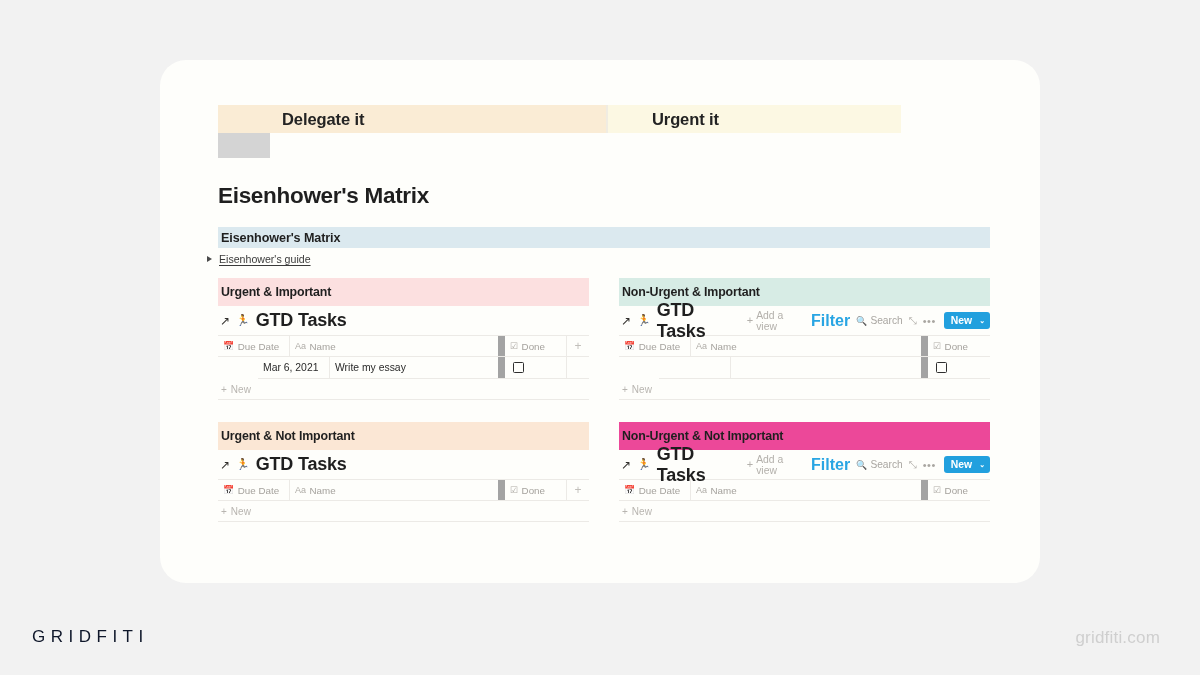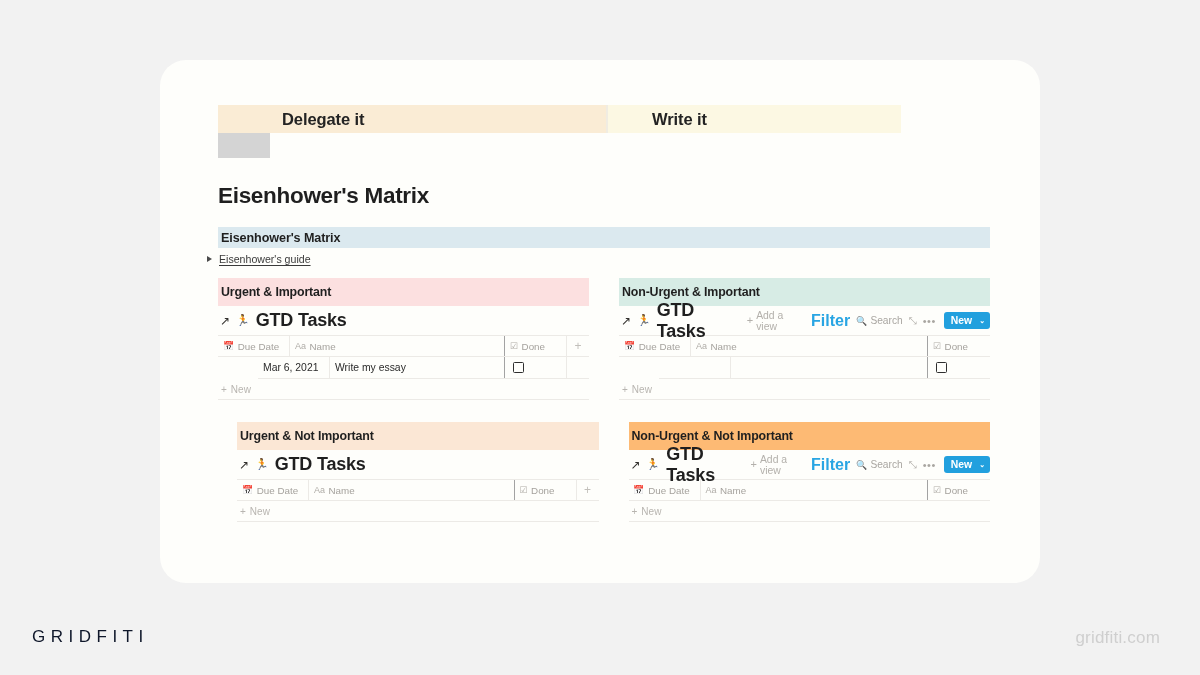--- a/index.html
+++ b/index.html
@@ -70,21 +70,21 @@
   }
   .toggle-caret { width: 0; height: 0; border-left: 5px solid #4a4a4a; border-top: 3.6px solid transparent; border-bottom: 3.6px solid transparent; margin-left: 3px;}
   .toggle-label {
     font-size: 10.6px; color: #3a3a3a;
     text-decoration: underline; text-underline-offset: 2px;
   }
 
   
   .quads { position: absolute; left: 58px; top: 218px; width: 772px; }
   .quad-row { display: flex; gap: 30px; }
-  .quad-row.bottom { margin-top: 22px; margin-left: 19px; }
+  .quad-row.bottom { margin-top: 22px; }
   .quad { width: 371px; }
 
   .quad-head {
     height: 28px; display: flex; align-items: center;
     padding-left: 3px; font-size: 12.4px; font-weight: 700;
     color: #1f1f1f; letter-spacing: -.15px;
   }
 
   
   .db-toolbar {
@@ -111,21 +111,21 @@
 
   
   .tbl { border-top: 1px solid #eceae6; }
   .tr { display: flex; align-items: center; border-bottom: 1px solid #eceae6; }
   .tr.head { height: 21px; }
   .tr.data { height: 22px; margin-left: 40px; }
   .th, .td { height: 100%; display: flex; align-items: center; padding-left: 5px; }
   .th { font-size: 9.8px; color: #a5a29d; gap: 3.5px; }
   .td { font-size: 10.4px; color: #2a2a2a; }
   .col-date { width: 72px; border-right: 1px solid #eceae6; }
-  .col-name { flex: 1; border-right: 1px solid #a3a3a3; }
+  .col-name { flex: 1; border-right: 7px solid #a3a3a3; }
   .col-done { width: 62px; border-right: 1px solid #eceae6; }
   .col-done.nb { border-right: none; }
   .col-plus { width: 22px; justify-content: center; color: #c2bfba; font-size: 12px; padding-left: 0;}
   .ico-cal, .ico-aa, .ico-chk { font-size: 9px; color: #b0ada8; }
   .chkbox {
     width: 11px; height: 11px; border: 1.6px solid #2f2f2f; border-radius: 1.5px;
     margin-left: 3px;
   }
   .new-row {
     height: 21px; display: flex; align-items: center; gap: 4px;
@@ -144,21 +144,21 @@
   <div class="card">
 
     <div class="banner-ph"></div>
 
     <div class="banner">
       <div class="banner-seg seg-delegate">
         <span class="banner-label">Delegate it</span>
       </div>
       <div class="seg-divider"></div>
       <div class="banner-seg seg-delete">
-        <span class="banner-label">Write it</span>
+        <span class="banner-label">Urgent it</span>
       </div>
     </div>
 
     <div class="page-title">Eisenhower's Matrix</div>
 
     <div class="section-bar">
       <span class="section-bar-label">Eisenhower's Matrix</span>
     </div>
 
     <div class="toggle-row">
@@ -281,21 +281,21 @@
                 </div>
                 <div class="th col-plus">+</div>
               </div>
               <div class="new-row">
                 <span>+</span>
                 <span>New</span>
               </div>
             </div>
           </div>
           <div class="quad">
-            <div class="quad-head" style="background: #fdba74;">Non-Urgent &amp; Not Important</div>
+            <div class="quad-head" style="background: #ec4899;">Non-Urgent &amp; Not Important</div>
             <div class="db-toolbar">
               <span class="arrow-ico">↗</span>
               <span class="emoji-ico">🏃</span>
               <span class="db-title">GTD Tasks</span>
               <span class="add-view">
                 <span class="plus-ico">+</span>
                 <span>Add a view</span>
               </span>
               <span class="tb-spacer"></span>
               <span class="tb-filter">Filter</span>

